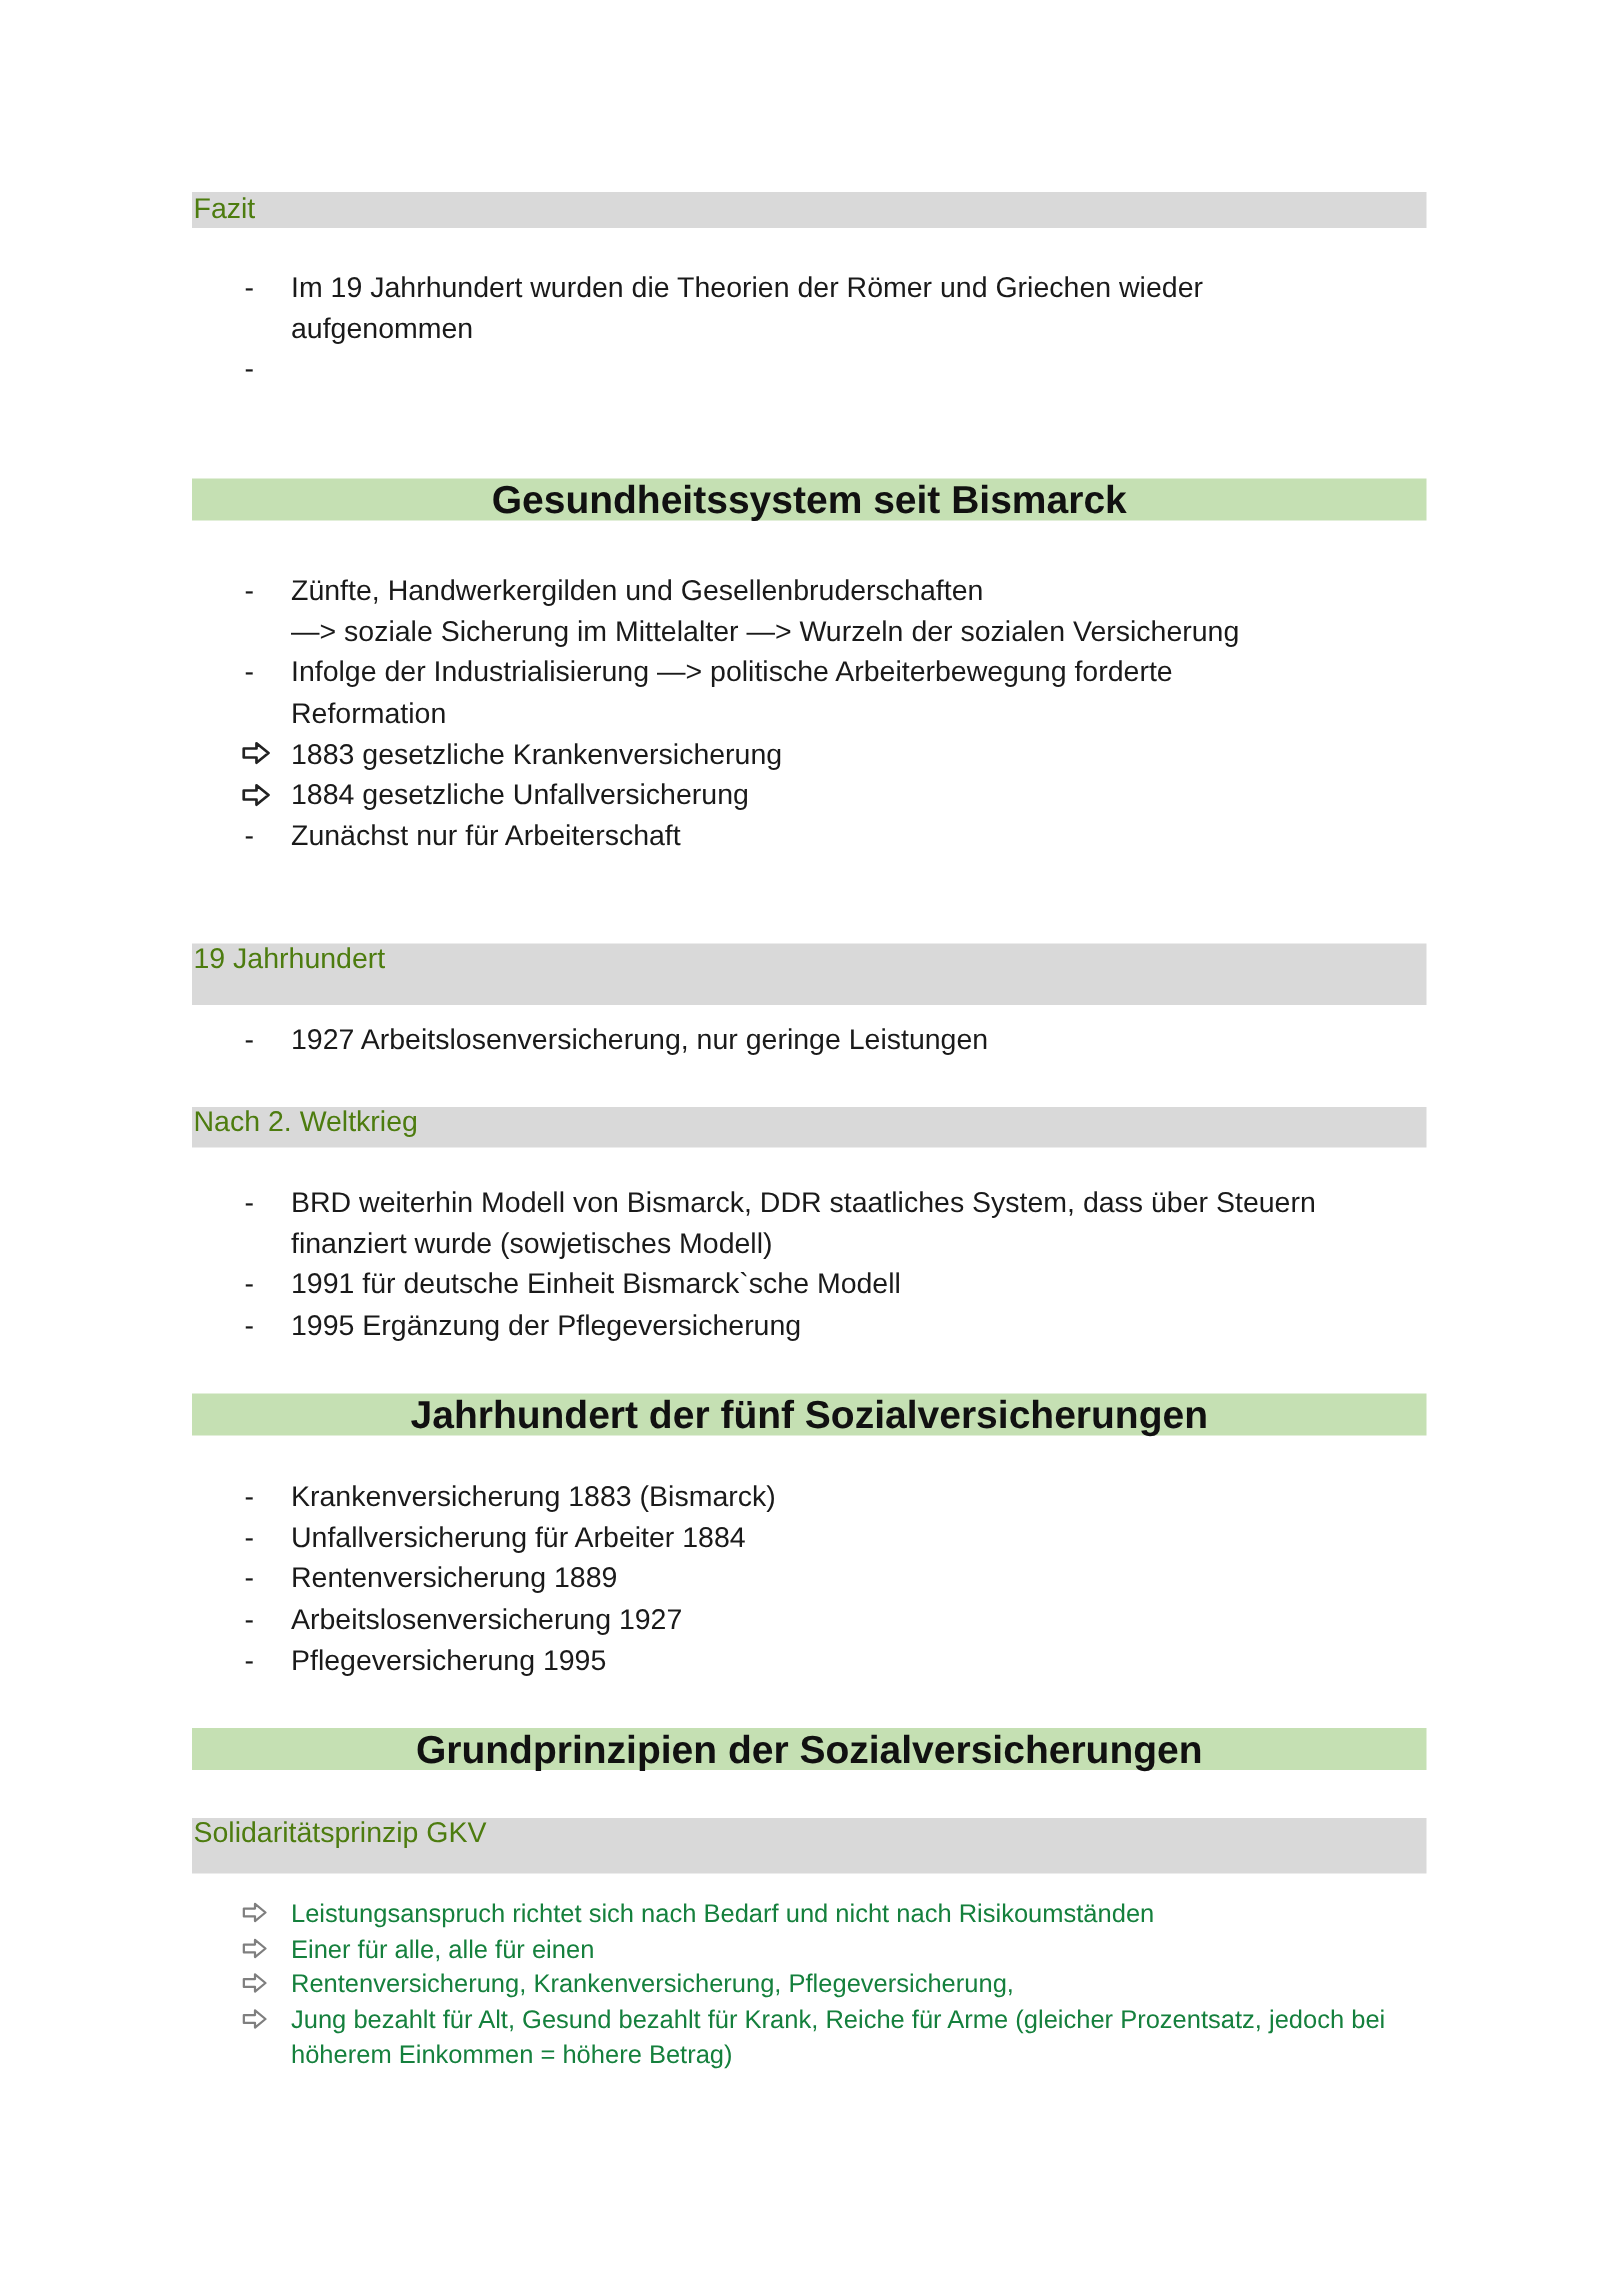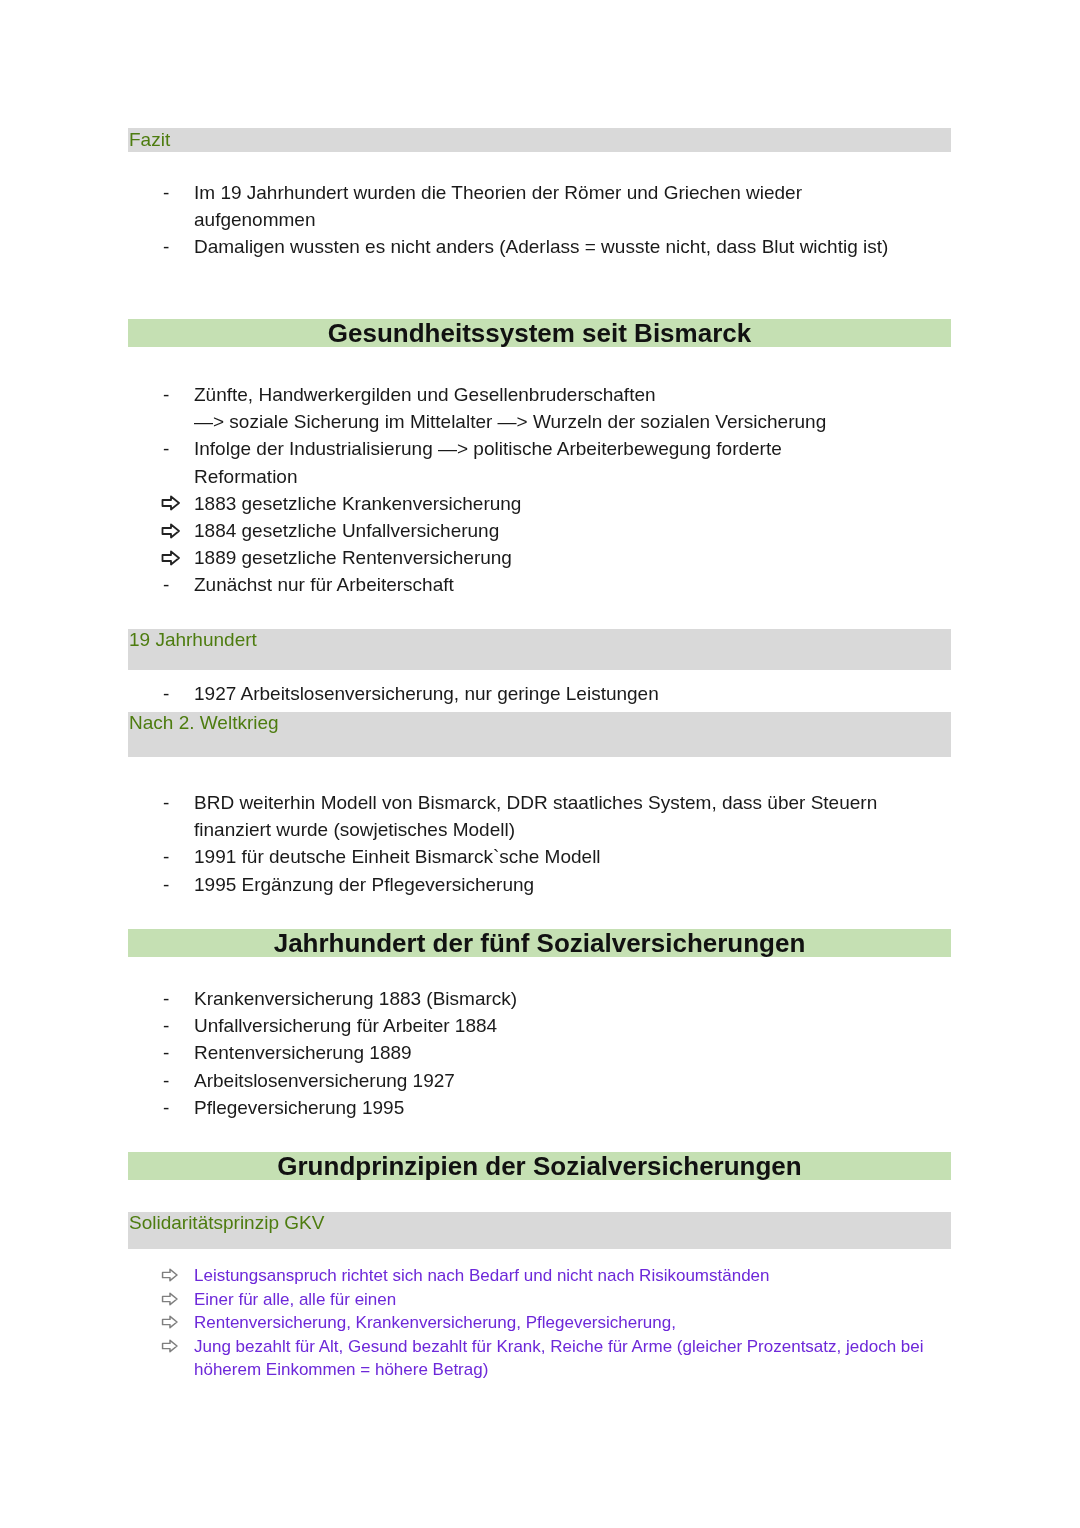--- a/index.html
+++ b/index.html
@@ -63,21 +63,21 @@
       position: absolute;
       left: 33px;
       top: 0;
       width: 24px;
       text-align: left;
     }
     .list li .marker.dash {
       left: 35px;
     }
     .list.gray li {
-      color: #6d28d9;
+      color: #15803d;
       font-size: 17px;
       line-height: 23.5px;
     }
     .list.gray li .marker {
       color: #7f7f7f;
     }
     .arrow-svg {
       display: inline-block;
       vertical-align: middle;
       margin-top: -3px;
@@ -90,21 +90,20 @@
 
   <div class="bar bar-gray" style="top:128px;">Fazit</div>
   <ul class="list" style="top:179px;">
     <li>
       <span class="marker dash">-</span>
       <span>Im 19 Jahrhundert wurden die Theorien der Römer und Griechen wieder</span><br>
       <span>aufgenommen</span>
     </li>
     <li>
       <span class="marker dash">-</span>
-      <span>Damaligen wussten es nicht anders (Aderlass = wusste nicht, dass Blut wichtig ist)</span>
     </li>
   </ul>
 
   <div class="bar bar-green" style="top:319px;">Gesundheitssystem seit Bismarck</div>
   <ul class="list" style="top:381px;">
     <li>
       <span class="marker dash">-</span>
       <span>Zünfte, Handwerkergilden und Gesellenbruderschaften</span><br>
       <span>—&gt; soziale Sicherung im Mittelalter —&gt; Wurzeln der sozialen Versicherung</span>
     </li>
@@ -123,42 +122,34 @@
     </li>
     <li>
       <span class="marker">
         <svg class="arrow-svg" width="20" height="16" viewBox="0 0 20 16">
             <path d="M1.5 5 H10 V1.5 L18 8 L10 14.5 V11 H1.5 Z" fill="none" stroke="#222" stroke-width="1.8" stroke-linejoin="round"></path>
           </svg>
       </span>
       <span>1884 gesetzliche Unfallversicherung</span>
     </li>
     <li>
-      <span class="marker">
-        <svg class="arrow-svg" width="20" height="16" viewBox="0 0 20 16">
-            <path d="M1.5 5 H10 V1.5 L18 8 L10 14.5 V11 H1.5 Z" fill="none" stroke="#222" stroke-width="1.8" stroke-linejoin="round"></path>
-          </svg>
-      </span>
-      <span>1889 gesetzliche Rentenversicherung</span>
-    </li>
-    <li>
       <span class="marker dash">-</span>
       <span>Zunächst nur für Arbeiterschaft</span>
     </li>
   </ul>
 
   <div class="bar bar-gray" style="top:629px; height:41px; line-height:22px;">19 Jahrhundert</div>
   <ul class="list" style="top:680px;">
     <li>
       <span class="marker dash">-</span>
       <span>1927 Arbeitslosenversicherung, nur geringe Leistungen</span>
     </li>
   </ul>
 
-  <div class="bar bar-gray" style="top:712px; height:45px; line-height:22px;">Nach 2. Weltkrieg</div>
+  <div class="bar bar-gray" style="top:738px; height:27px; line-height:22px;">Nach 2. Weltkrieg</div>
   <ul class="list" style="top:789px;">
     <li>
       <span class="marker dash">-</span>
       <span>BRD weiterhin Modell von Bismarck, DDR staatliches System, dass über Steuern</span><br>
       <span>finanziert wurde (sowjetisches Modell)</span>
     </li>
     <li>
       <span class="marker dash">-</span>
       <span>1991 für deutsche Einheit Bismarck`sche Modell</span>
     </li>

